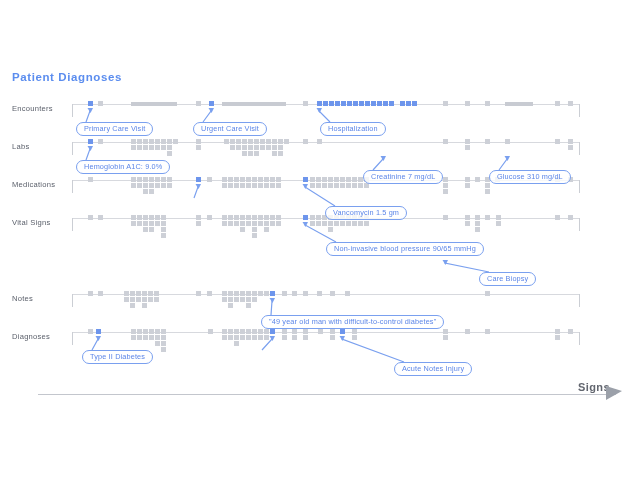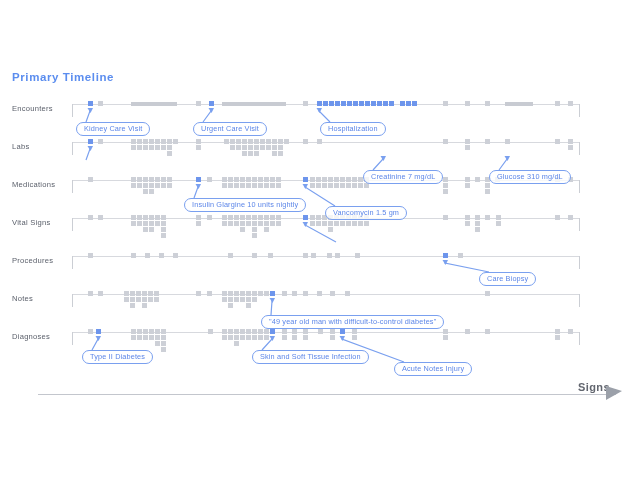--- a/index.html
+++ b/index.html
@@ -122,21 +122,21 @@
     border-left: 16px solid #9ba0a9;
     border-top: 5px solid transparent;
     border-bottom: 9px solid transparent;
   }
 </style>
 </head>
 <body>
 
 <div id="app">
 
-  <div class="page-title">Primary Timeline</div>
+  <div class="page-title">Patient Diagnoses</div>
 
   <div class="chart" id="chart">
       <div class="row" style="top: 0px;">
         <div class="row-label">Encounters</div>
         <div class="axis-line"></div>
         <div class="tick left"></div>
         <div class="tick right"></div>
         <div class="blk hl" style="left: 88px; top: -3px;"></div>
         <div class="blk" style="left: 98px; top: -3px;"></div>
         <div class="blk wide" style="left: 131px; top: -2px; width: 46px; height: 4px;"></div>
@@ -383,41 +383,20 @@
         <div class="blk" style="left: 465px; top: 3px;"></div>
         <div class="blk" style="left: 475px; top: -3px;"></div>
         <div class="blk" style="left: 475px; top: 3px;"></div>
         <div class="blk" style="left: 475px; top: 9px;"></div>
         <div class="blk" style="left: 485px; top: -3px;"></div>
         <div class="blk" style="left: 496px; top: -3px;"></div>
         <div class="blk" style="left: 496px; top: 3px;"></div>
         <div class="blk" style="left: 555px; top: -3px;"></div>
         <div class="blk" style="left: 568px; top: -3px;"></div>
       </div>
-      <div class="row" style="top: 152px;">
-        <div class="row-label">Procedures</div>
-        <div class="axis-line"></div>
-        <div class="tick left"></div>
-        <div class="tick right"></div>
-        <div class="blk" style="left: 88px; top: -3px;"></div>
-        <div class="blk" style="left: 131px; top: -3px;"></div>
-        <div class="blk" style="left: 145px; top: -3px;"></div>
-        <div class="blk" style="left: 159px; top: -3px;"></div>
-        <div class="blk" style="left: 173px; top: -3px;"></div>
-        <div class="blk" style="left: 228px; top: -3px;"></div>
-        <div class="blk" style="left: 252px; top: -3px;"></div>
-        <div class="blk" style="left: 268px; top: -3px;"></div>
-        <div class="blk" style="left: 303px; top: -3px;"></div>
-        <div class="blk" style="left: 311px; top: -3px;"></div>
-        <div class="blk" style="left: 327px; top: -3px;"></div>
-        <div class="blk" style="left: 335px; top: -3px;"></div>
-        <div class="blk" style="left: 355px; top: -3px;"></div>
-        <div class="blk hl" style="left: 443px; top: -3px;"></div>
-        <div class="blk" style="left: 458px; top: -3px;"></div>
-      </div>
       <div class="row" style="top: 228px;">
         <div class="row-label">Diagnoses</div>
         <div class="axis-line"></div>
         <div class="tick left"></div>
         <div class="tick right"></div>
         <div class="blk" style="left: 88px; top: -3px;"></div>
         <div class="blk hl" style="left: 96px; top: -3px;"></div>
         <div class="blk" style="left: 131px; top: -3px;"></div>
         <div class="blk" style="left: 131px; top: 3px;"></div>
         <div class="blk" style="left: 137px; top: -3px;"></div>
@@ -520,21 +499,21 @@
         <div class="blk" style="left: 345px; top: -3px;"></div>
         <div class="blk" style="left: 485px; top: -3px;"></div>
       </div>
       <div class="leader" style="left: 82px; top: 0px; width: 12px; height: 22px;">
         <svg width="12" height="22">
           <polyline points="8,4 8,7 4,18" fill="none" stroke="#7aa0ef" stroke-width="1.2"></polyline>
           <polygon points="5.5,4 11,4 8.5,9" fill="#7aa0ef"></polygon>
         </svg>
       </div>
       <div class="pill" style="left: 76px; top: 18px;">
-        <span>Kidney Care Visit</span>
+        <span>Primary Care Visit</span>
       </div>
       <div class="leader" style="left: 199px; top: 0px; width: 16px; height: 22px;">
         <svg width="16" height="22">
           <polyline points="12,4 12,7 4,18" fill="none" stroke="#7aa0ef" stroke-width="1.2"></polyline>
           <polygon points="9.5,4 15,4 12.5,9" fill="#7aa0ef"></polygon>
         </svg>
       </div>
       <div class="pill" style="left: 193px; top: 18px;">
         <span>Urgent Care Visit</span>
       </div>
@@ -546,20 +525,23 @@
       </div>
       <div class="pill" style="left: 320px; top: 18px;">
         <span>Hospitalization</span>
       </div>
       <div class="leader" style="left: 82px; top: 38px; width: 12px; height: 22px;">
         <svg width="12" height="22">
           <polyline points="8,4 8,7 4,18" fill="none" stroke="#7aa0ef" stroke-width="1.2"></polyline>
           <polygon points="5.5,4 11,4 8.5,9" fill="#7aa0ef"></polygon>
         </svg>
       </div>
+      <div class="pill" style="left: 76px; top: 56px;">
+        <span>Hemoglobin A1C: 9.0%</span>
+      </div>
       <div class="leader" style="left: 369px; top: 48px; width: 18px; height: 22px;">
         <svg width="18" height="22">
           <polyline points="14,4 14,7 4,18" fill="none" stroke="#7aa0ef" stroke-width="1.2"></polyline>
           <polygon points="11.5,4 17,4 14.5,9" fill="#7aa0ef"></polygon>
         </svg>
       </div>
       <div class="pill" style="left: 363px; top: 66px;">
         <span>Creatinine 7 mg/dL</span>
       </div>
       <div class="leader" style="left: 495px; top: 48px; width: 16px; height: 22px;">
@@ -570,38 +552,38 @@
       </div>
       <div class="pill" style="left: 489px; top: 66px;">
         <span>Glucose 310 mg/dL</span>
       </div>
       <div class="leader" style="left: 190px; top: 76px; width: 12px; height: 22px;">
         <svg width="12" height="22">
           <polyline points="8,4 8,7 4,18" fill="none" stroke="#7aa0ef" stroke-width="1.2"></polyline>
           <polygon points="5.5,4 11,4 8.5,9" fill="#7aa0ef"></polygon>
         </svg>
       </div>
-      <div class="pill" style="left: 184px; top: 94px;">
-        <span>Insulin Glargine 10 units nightly</span>
-      </div>
       <div class="leader" style="left: 301px; top: 76px; width: 38px; height: 30px;">
         <svg width="38" height="30">
           <polyline points="4,4 4,7 34,26" fill="none" stroke="#7aa0ef" stroke-width="1.2"></polyline>
           <polygon points="1.5,4 7,4 4.5,9" fill="#7aa0ef"></polygon>
         </svg>
       </div>
       <div class="pill" style="left: 325px; top: 102px;">
         <span>Vancomycin 1.5 gm</span>
       </div>
       <div class="leader" style="left: 301px; top: 114px; width: 39px; height: 28px;">
         <svg width="39" height="28">
           <polyline points="4,4 4,7 35,24" fill="none" stroke="#7aa0ef" stroke-width="1.2"></polyline>
           <polygon points="1.5,4 7,4 4.5,9" fill="#7aa0ef"></polygon>
         </svg>
       </div>
+      <div class="pill" style="left: 326px; top: 138px;">
+        <span>Non-invasive blood pressure 90/65 mmHg</span>
+      </div>
       <div class="leader" style="left: 441px; top: 152px; width: 52px; height: 20px;">
         <svg width="52" height="20">
           <polyline points="4,4 4,7 48,16" fill="none" stroke="#7aa0ef" stroke-width="1.2"></polyline>
           <polygon points="1.5,4 7,4 4.5,9" fill="#7aa0ef"></polygon>
         </svg>
       </div>
       <div class="pill" style="left: 479px; top: 168px;">
         <span>Care Biopsy</span>
       </div>
       <div class="leader" style="left: 267px; top: 190px; width: 9px; height: 25px;">
@@ -621,23 +603,20 @@
       </div>
       <div class="pill" style="left: 82px; top: 246px;">
         <span>Type II Diabetes</span>
       </div>
       <div class="leader" style="left: 258px; top: 228px; width: 18px; height: 22px;">
         <svg width="18" height="22">
           <polyline points="14,4 14,7 4,18" fill="none" stroke="#7aa0ef" stroke-width="1.2"></polyline>
           <polygon points="11.5,4 17,4 14.5,9" fill="#7aa0ef"></polygon>
         </svg>
       </div>
-      <div class="pill" style="left: 252px; top: 246px;">
-        <span>Skin and Soft Tissue Infection</span>
-      </div>
       <div class="leader" style="left: 338px; top: 228px; width: 70px; height: 34px;">
         <svg width="70" height="34">
           <polyline points="4,4 4,7 66,30" fill="none" stroke="#7aa0ef" stroke-width="1.2"></polyline>
           <polygon points="1.5,4 7,4 4.5,9" fill="#7aa0ef"></polygon>
         </svg>
       </div>
       <div class="pill" style="left: 394px; top: 258px;">
         <span>Acute Notes Injury</span>
       </div>
     </div>

